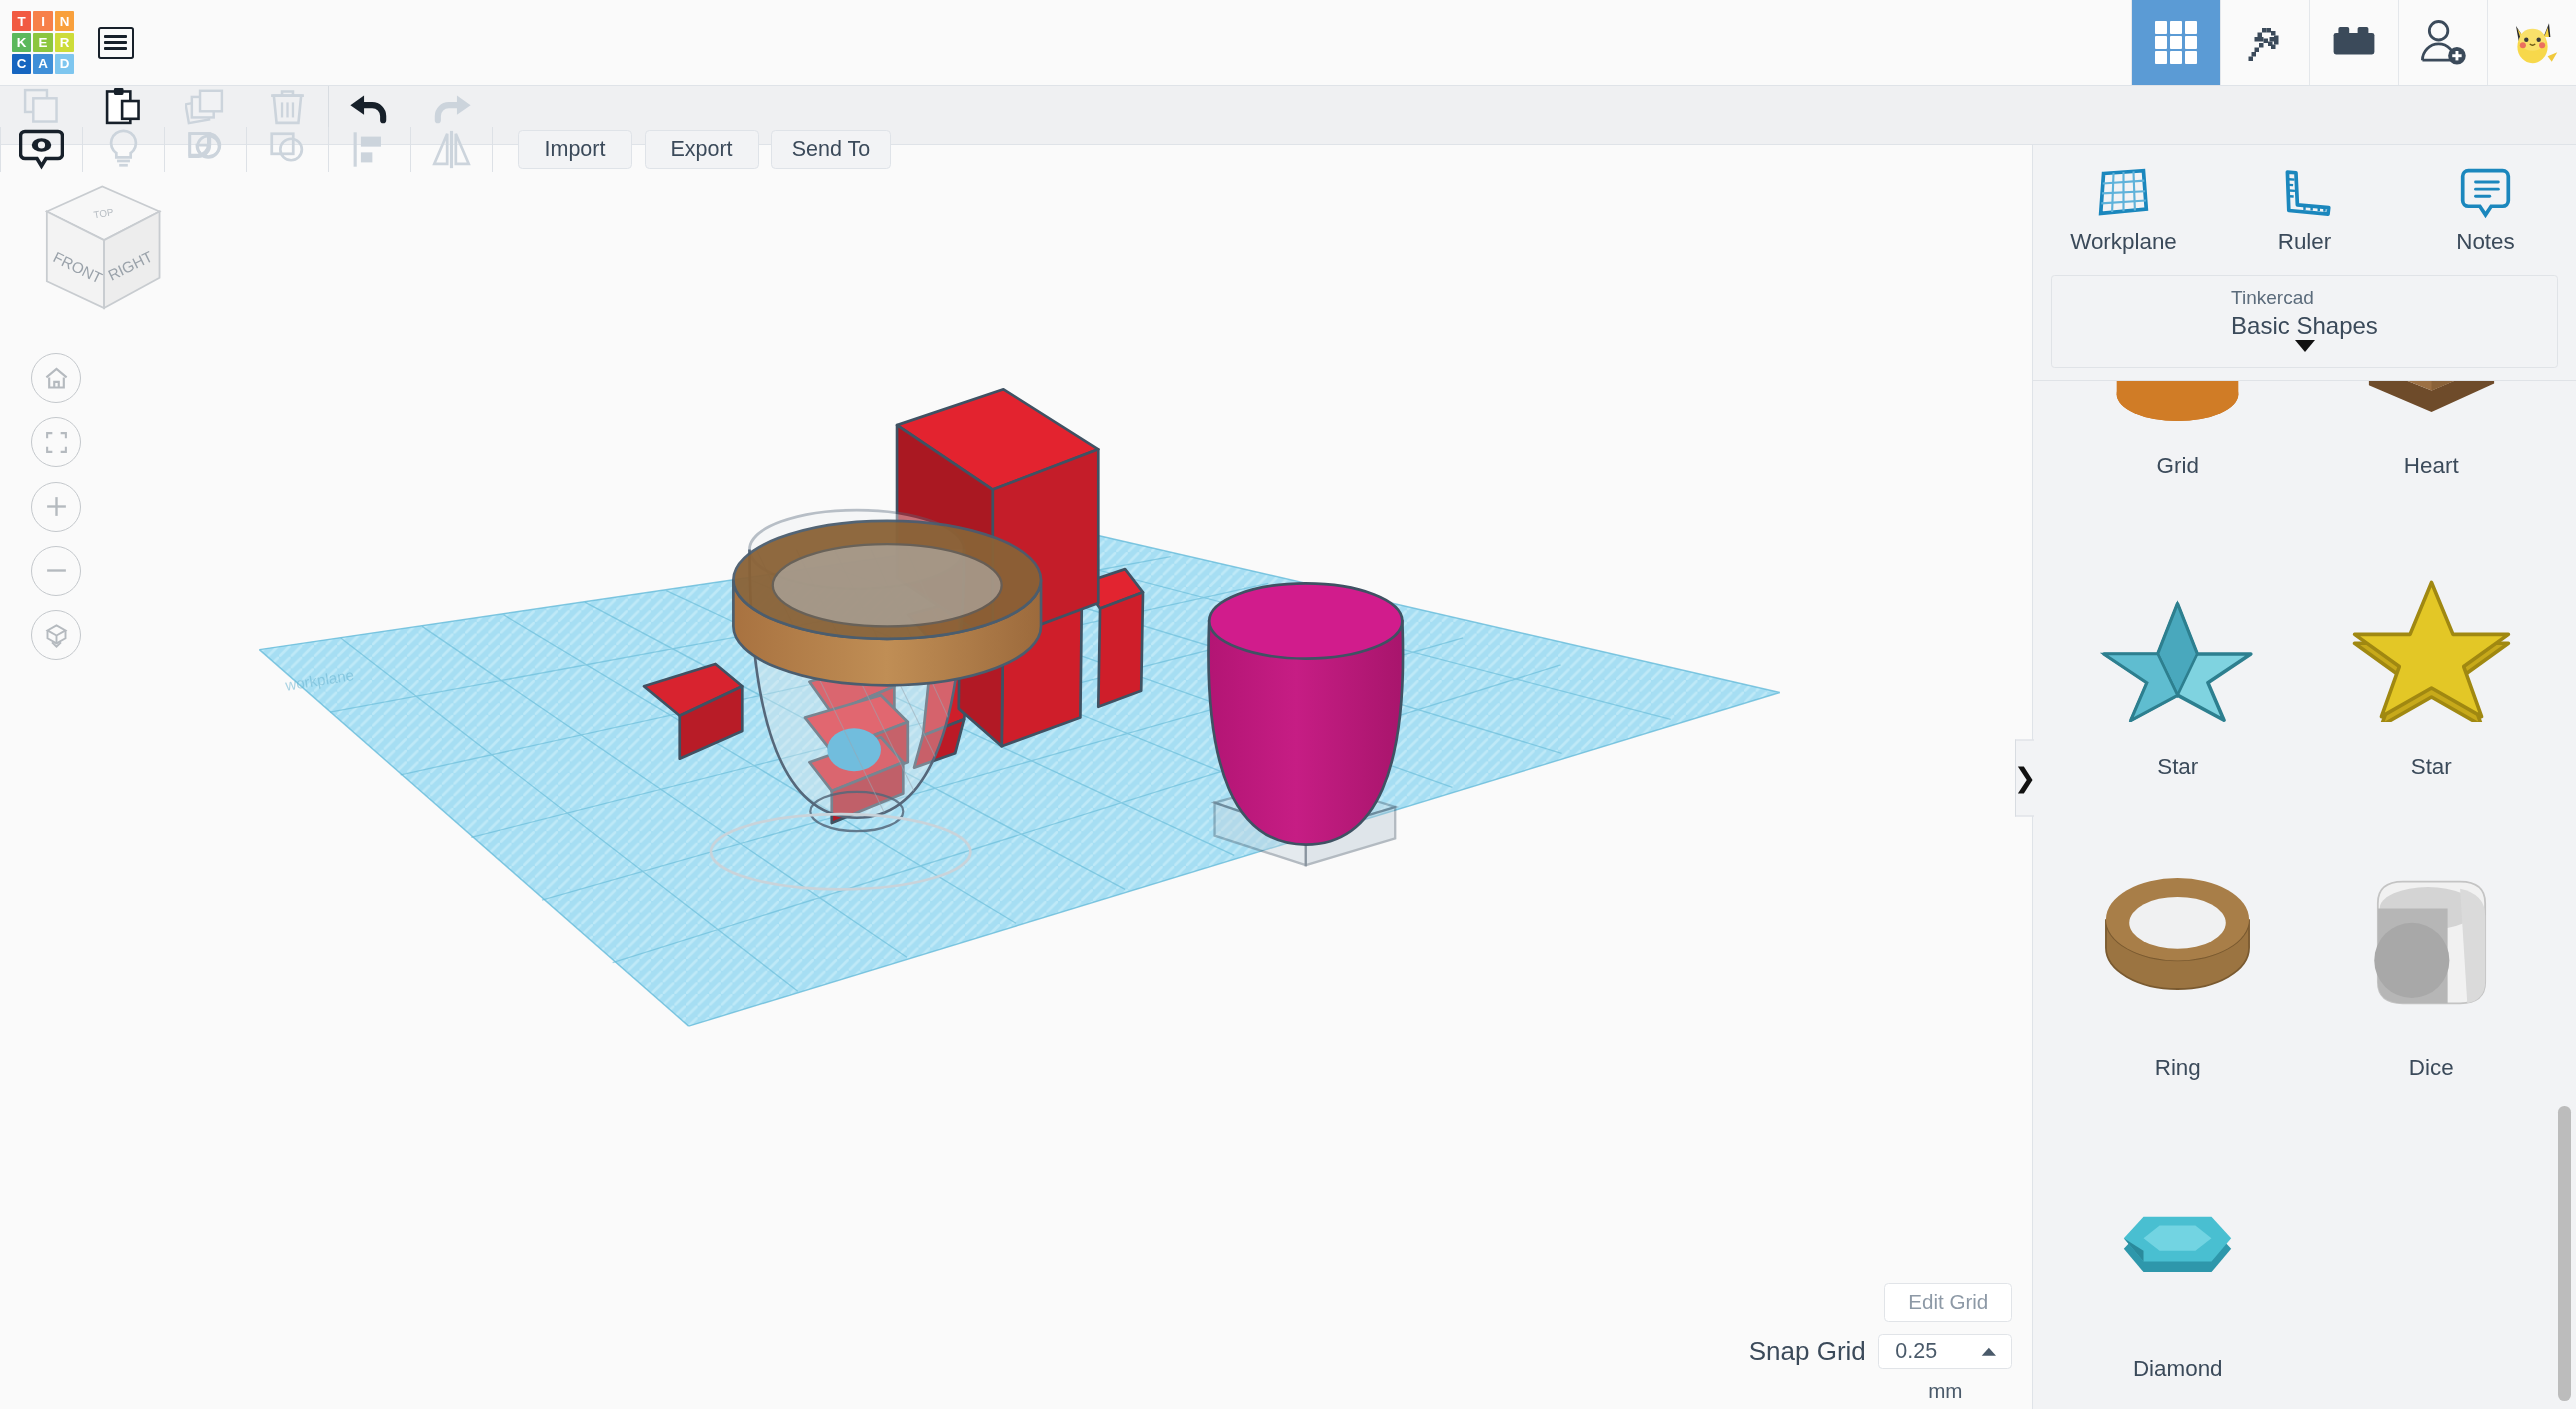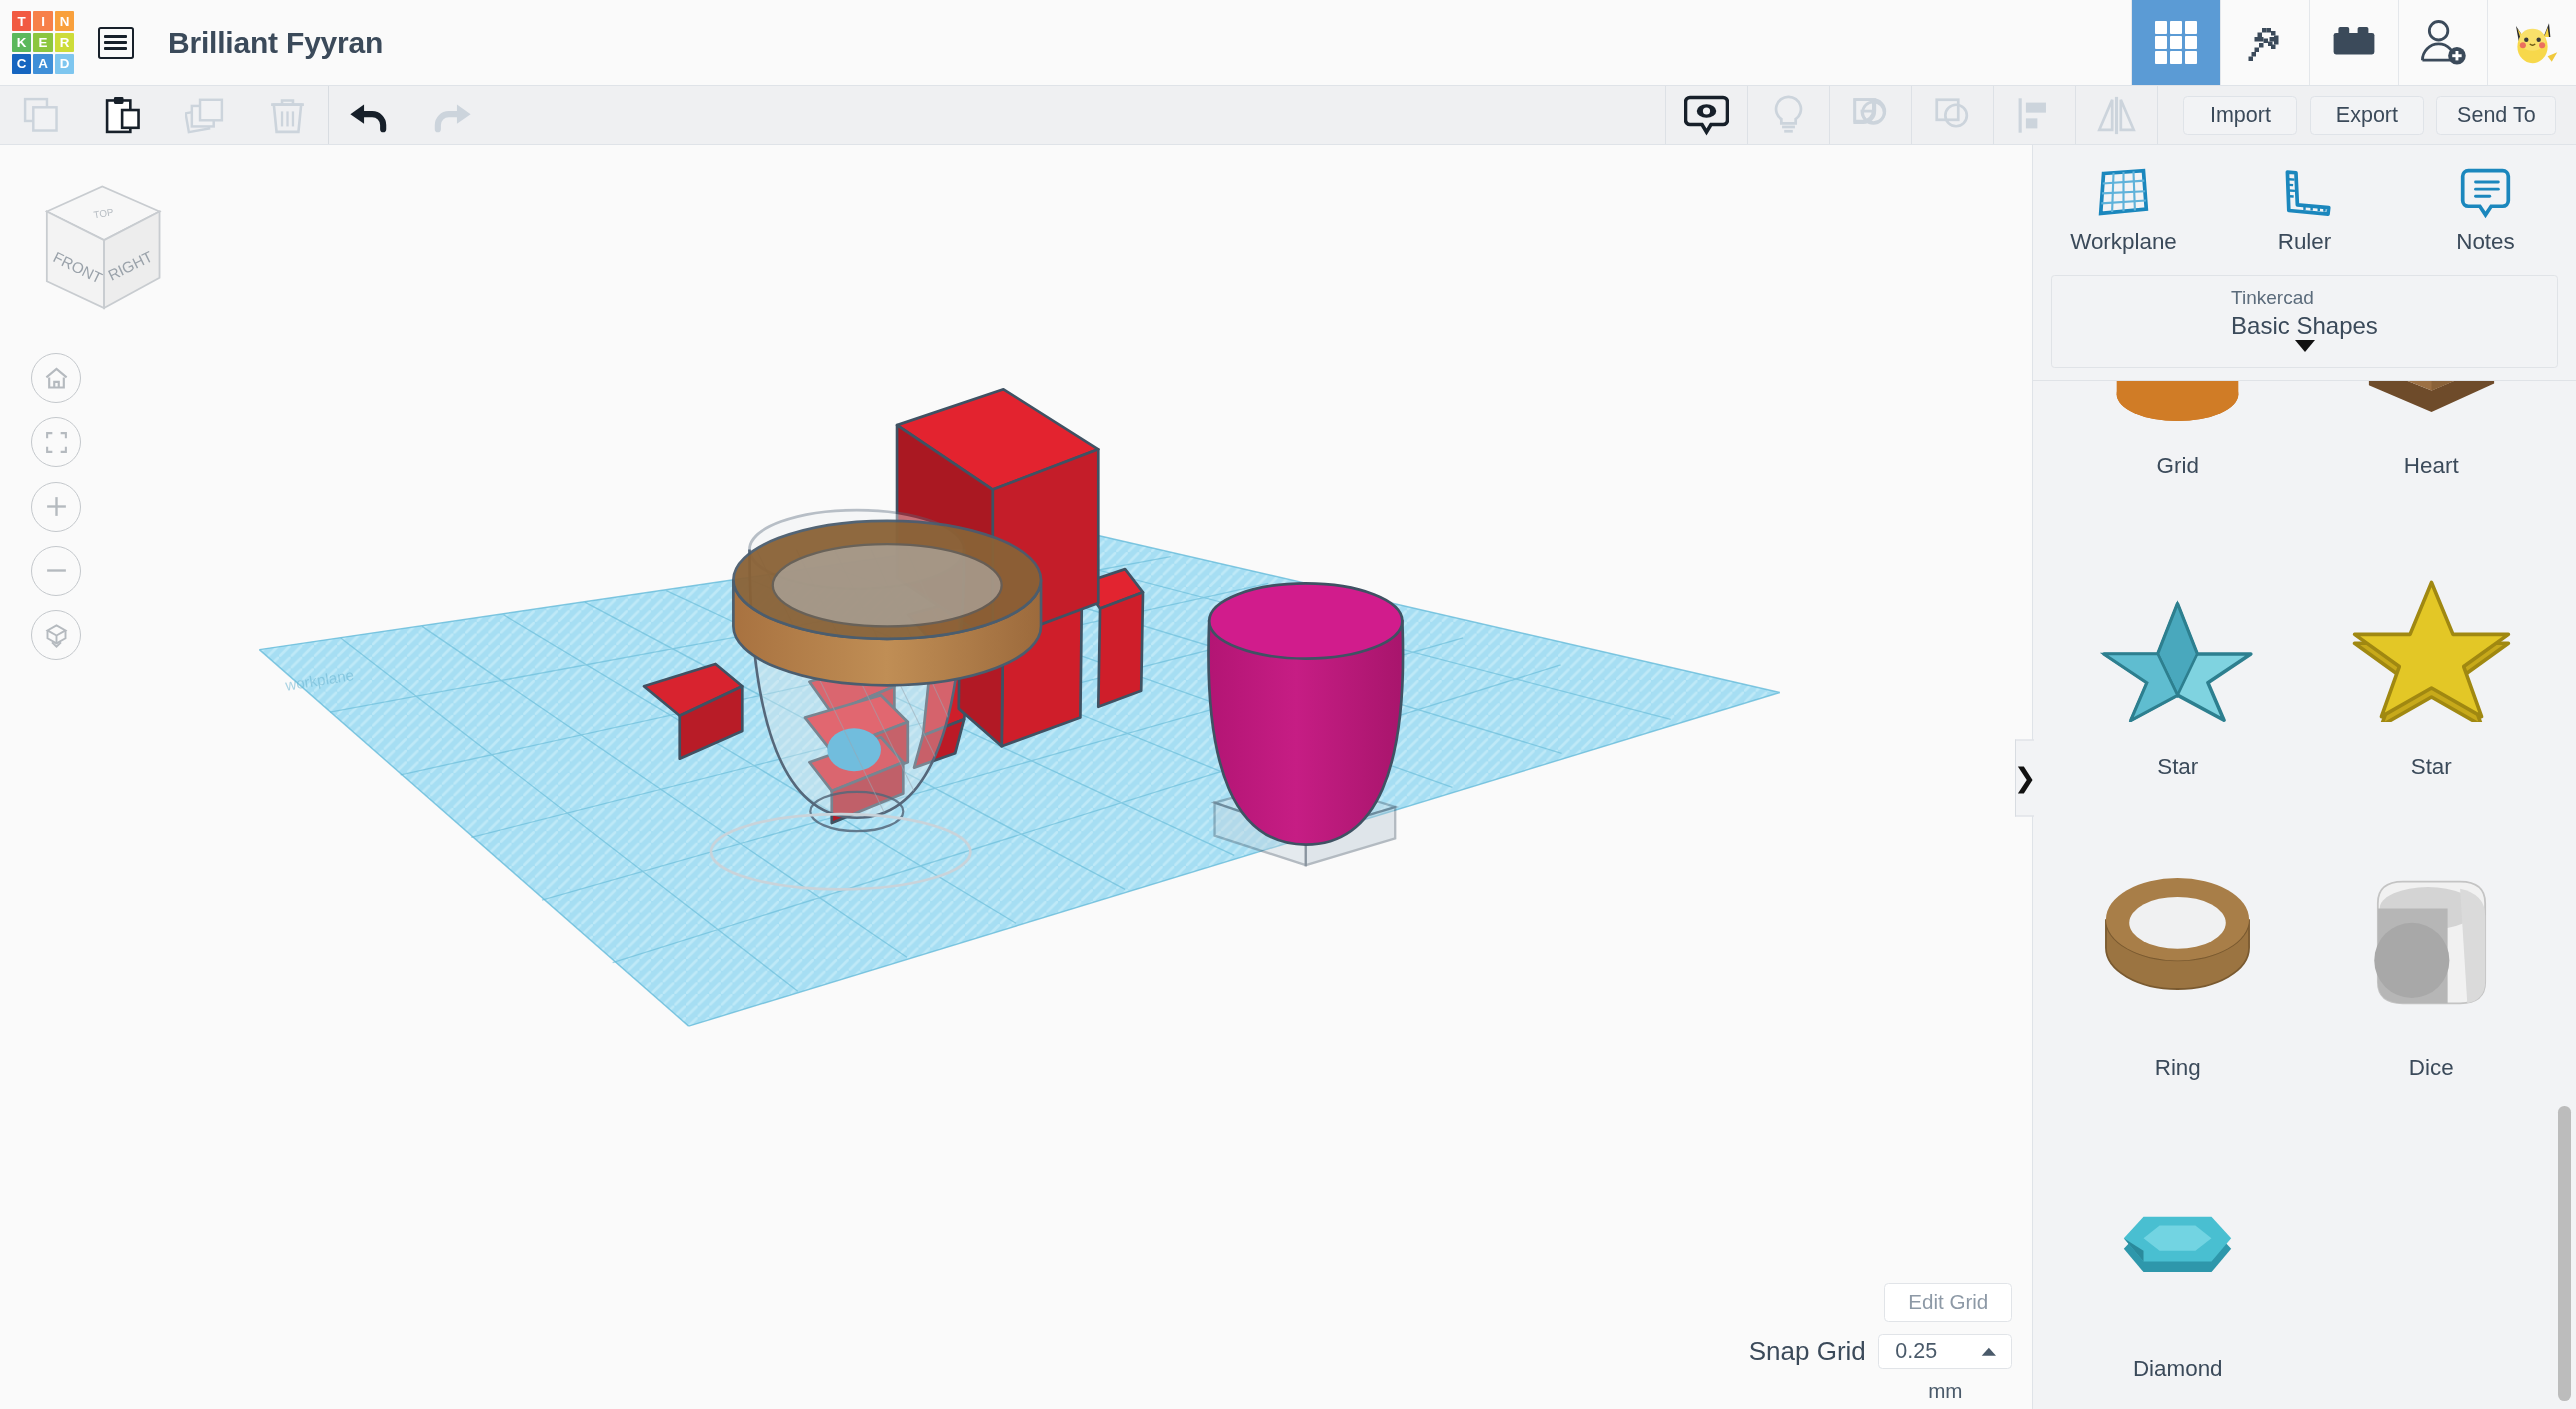--- a/index.html
+++ b/index.html
@@ -49,21 +49,21 @@
   
   .grid3 { display: grid; grid-template-columns: repeat(3, 12.5px); grid-template-rows: repeat(3, 12.5px); gap: 2.7px; }
   .grid3 b { display:block; background: #ffffff; border-radius: 0.9px; }
 
   
   .toolbar {
     height: 59px; min-height: 59px;
     background: #eff0f2;
     border-bottom: 0.9px solid #dfe3e8;
     display: flex; align-items: stretch;
-    position: relative; z-index: 5;
+    position: relative; z-index: 5; flex-direction: column;
   }
   .tgroup { display: flex; align-items: stretch; }
   .tool {
     width: 82px; display: flex; align-items: center; justify-content: center;
   }
   .sep { width: 0.9px; background: #d8dce1; margin: 0; }
   .toolbar-spacer { flex: 1; }
   .right-tools { display: flex; align-items: stretch; }
   .right-tools .tool { border-left: 0.9px solid #dde1e6; }
   .io-buttons { display: flex; align-items: center; gap: 12.5px; padding: 0 19.7px 0 25px; border-left: 0.9px solid #dde1e6; }
@@ -173,21 +173,20 @@
           <span style="background: rgb(126, 198, 239);">D</span>
         </div>
     </div>
     <div class="doc-icon-wrap">
       <div class="doc-icon">
         <i></i>
           <i></i>
           <i></i>
       </div>
     </div>
-    <div class="proj-title">Brilliant Fyyran</div>
     <div class="topbar-spacer"></div>
     <div class="topbar-actions">
 
       <div class="tb-btn active">
         <div class="grid3">
           <b></b>
             <b></b>
             <b></b>
             <b></b>
             <b></b>

